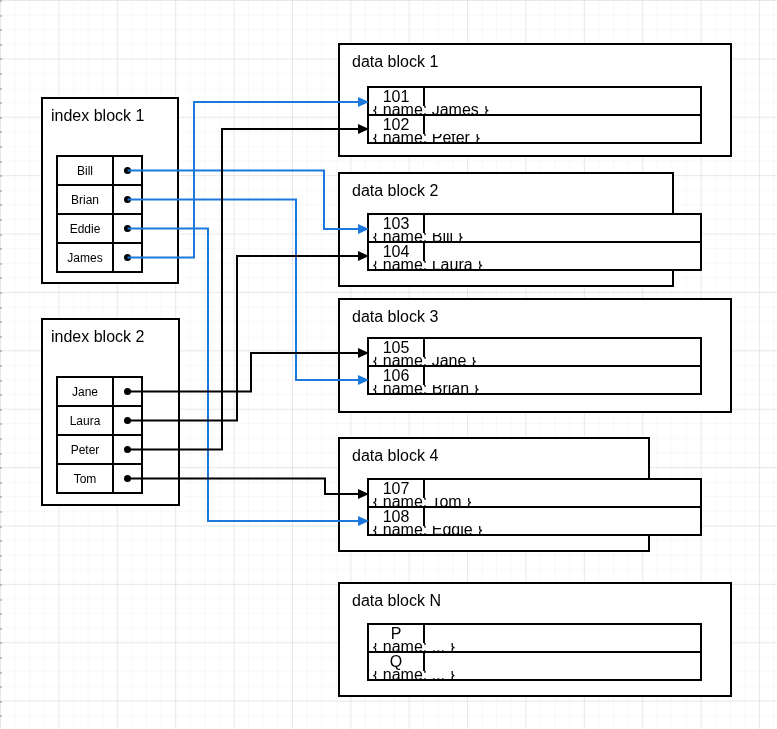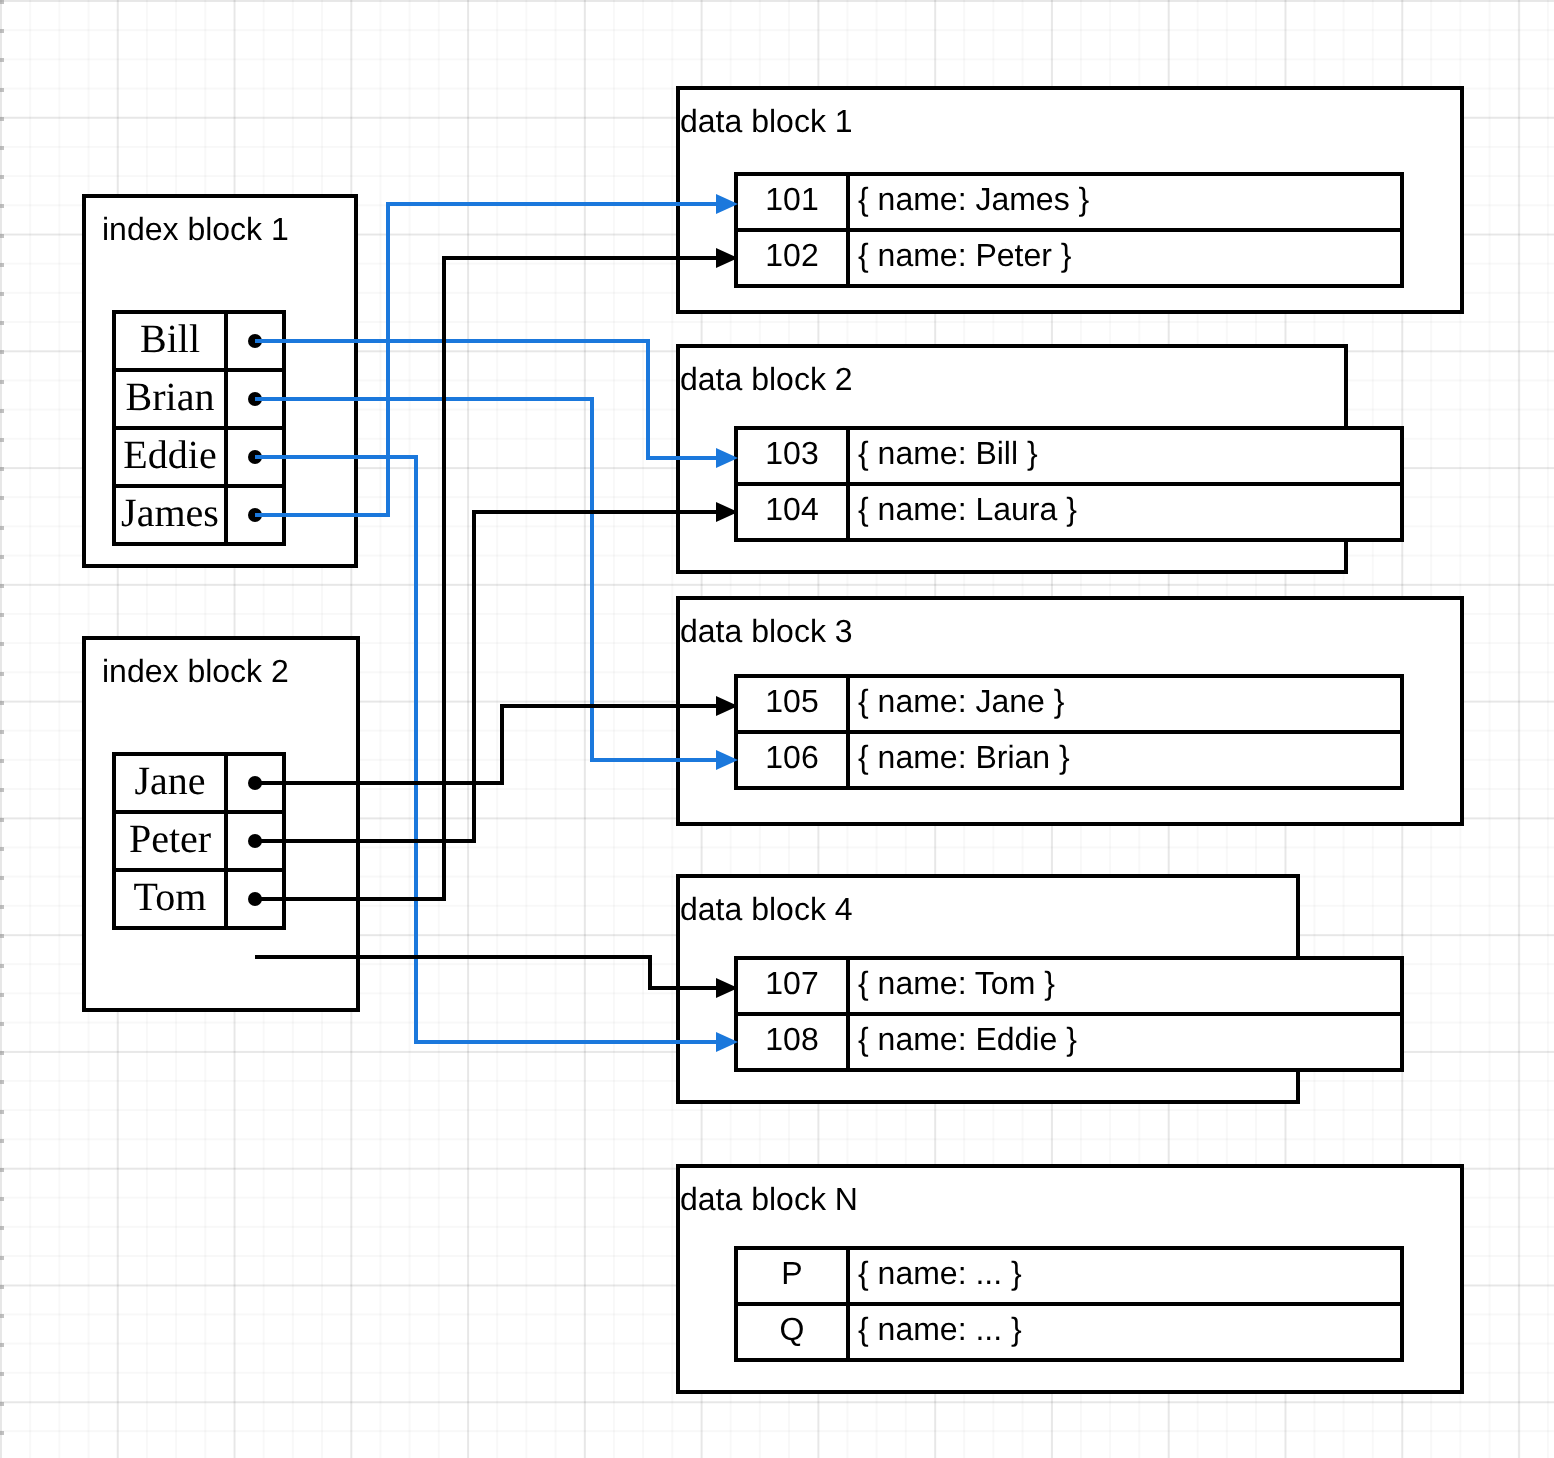--- a/index.html
+++ b/index.html
@@ -16,32 +16,32 @@
   .edge-ticks{
     position:absolute;left:0;top:0;bottom:0;width:2px;
     background:repeating-linear-gradient(to bottom,#9a9a9a 0 2px,transparent 2px 14.6px);
     opacity:.6;
   }
   .block{
     position:absolute;background:#fff;border:2px solid #000;box-sizing:border-box;
   }
   .block-title{font-size:16px;line-height:19px;padding-top:7px;white-space:nowrap;}
   .index-block .block-title{padding-left:8px;}
-  .data-block .block-title{}
+  .data-block .block-title{padding-left:12px;}
 
   .itable{position:absolute;border:2px solid #000;background:#fff;}
   .irow{display:flex;height:27px;border-bottom:2px solid #000;}
   .irow:last-child{border-bottom:none;}
-  .icell{display:flex;align-items:center;justify-content:center;font-size:20px;box-sizing:border-box;font-family:Liberation Serif, serif;}
+  .icell{display:flex;align-items:center;justify-content:center;font-size:12px;box-sizing:border-box;}
   .icell.name{width:56px;border-right:2px solid #000;}
   .icell.dotc{width:27px;}
   .dot{width:7px;height:7px;border-radius:50%;background:#000;display:block;}
 
   .dtable{position:absolute;border:2px solid #000;background:#fff;width:331px;}
-  .drow{display:flex;height:26px;border-bottom:2px solid #000;}
+  .drow{display:flex;height:26px;border-bottom:2px solid #000;flex-direction:column;}
   .drow:last-child{border-bottom:none;}
   .dcell{display:flex;align-items:center;font-size:16px;box-sizing:border-box;white-space:nowrap;}
   .dcell.id{width:56px;justify-content:center;border-right:2px solid #000;}
   .dcell.val{flex:1;padding-left:4px;overflow:hidden;}
 
   #connector-layer{position:absolute;left:0;top:0;pointer-events:none;}
 </style>
 </head>
 <body>
 
@@ -76,20 +76,26 @@
           </div>
       </div>
     </div>
   </div>
 
   <div class="block index-block" style="left:41px;top:318px;width:139px;height:188px">
     <div class="block-title">index block 2</div>
     <div class="itable" style="left:13px;top:56px">
       <div class="irow">
         <div class="icell name">Jane</div>
+        <div class="icell dotc">
+            <span class="dot"></span>
+          </div>
+      </div>
+      <div class="irow">
+        <div class="icell name">Laura</div>
         <div class="icell dotc">
             <span class="dot"></span>
           </div>
       </div>
       <div class="irow">
         <div class="icell name">Peter</div>
         <div class="icell dotc">
             <span class="dot"></span>
           </div>
       </div>

